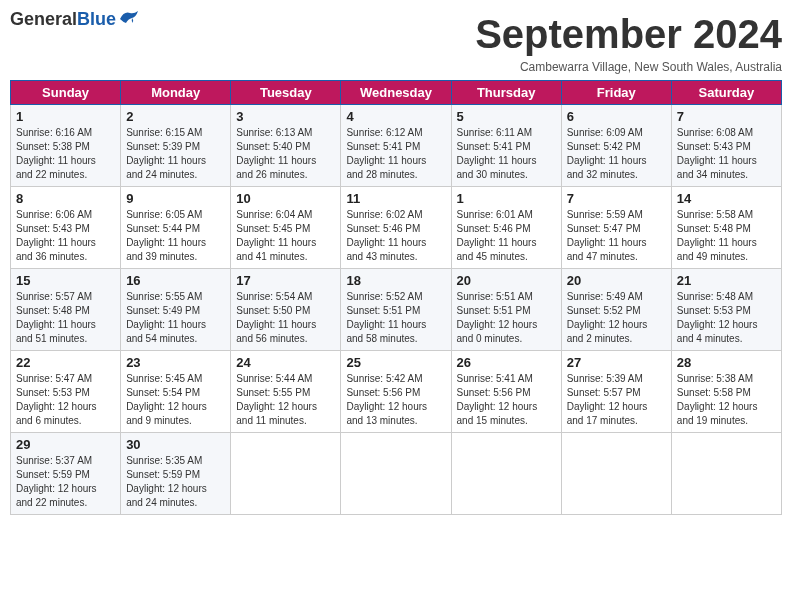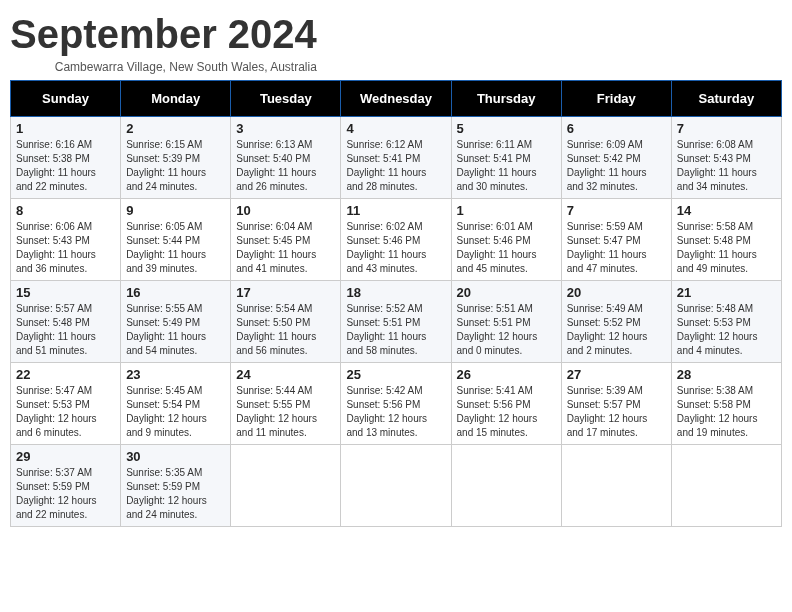--- a/index.html
+++ b/index.html
@@ -42,23 +42,23 @@
       font-size: 12px;
       color: #555;
       margin-top: 2px;
     }
     .calendar {
       width: 100%;
       border-collapse: collapse;
       margin-top: 6px;
     }
     .calendar th {
-      background-color: #000000;
+      background-color: #be185d;
       color: white;
-      padding: 10px 4px;
+      padding: 4px 4px;
       font-size: 13px;
       font-weight: bold;
       border: 1px solid #1a5dab;
     }
     .calendar td {
       border: 1px solid #ccc;
       vertical-align: top;
       padding: 4px 5px;
       width: calc(100% / 7);
       background: #fff;
@@ -88,20 +88,31 @@
       background: #f5f7fa;
     }
     .last-row .empty-cell {
       background: #fff !important;
     }
   </style>
 </head>
 <body>
 
 <div class="header">
+  <div class="logo">
+    <div style="display:flex;align-items:center;">
+      <span class="logo-text">
+        <span class="logo-general">General</span><span class="logo-blue">Blue</span>
+      </span>
+      <svg width="22" height="18" viewBox="0 0 22 18" style="margin-left:2px;margin-top:-4px;">
+        <path d="M2,10 Q6,2 12,4 Q16,5 20,2 Q18,8 14,9 Q10,10 8,14 Q5,13 2,10Z" fill="#1a5dab"></path>
+        <path d="M14,9 Q16,11 15,14 Q13,12 14,9Z" fill="#1a5dab"></path>
+      </svg>
+    </div>
+  </div>
   <div class="title-section">
     <div class="month-title">September 2024</div>
     <div class="location-title">Cambewarra Village, New South Wales, Australia</div>
   </div>
 </div>
 
 <table class="calendar">
   <thead>
     <tr>
     <th>Sunday</th>

